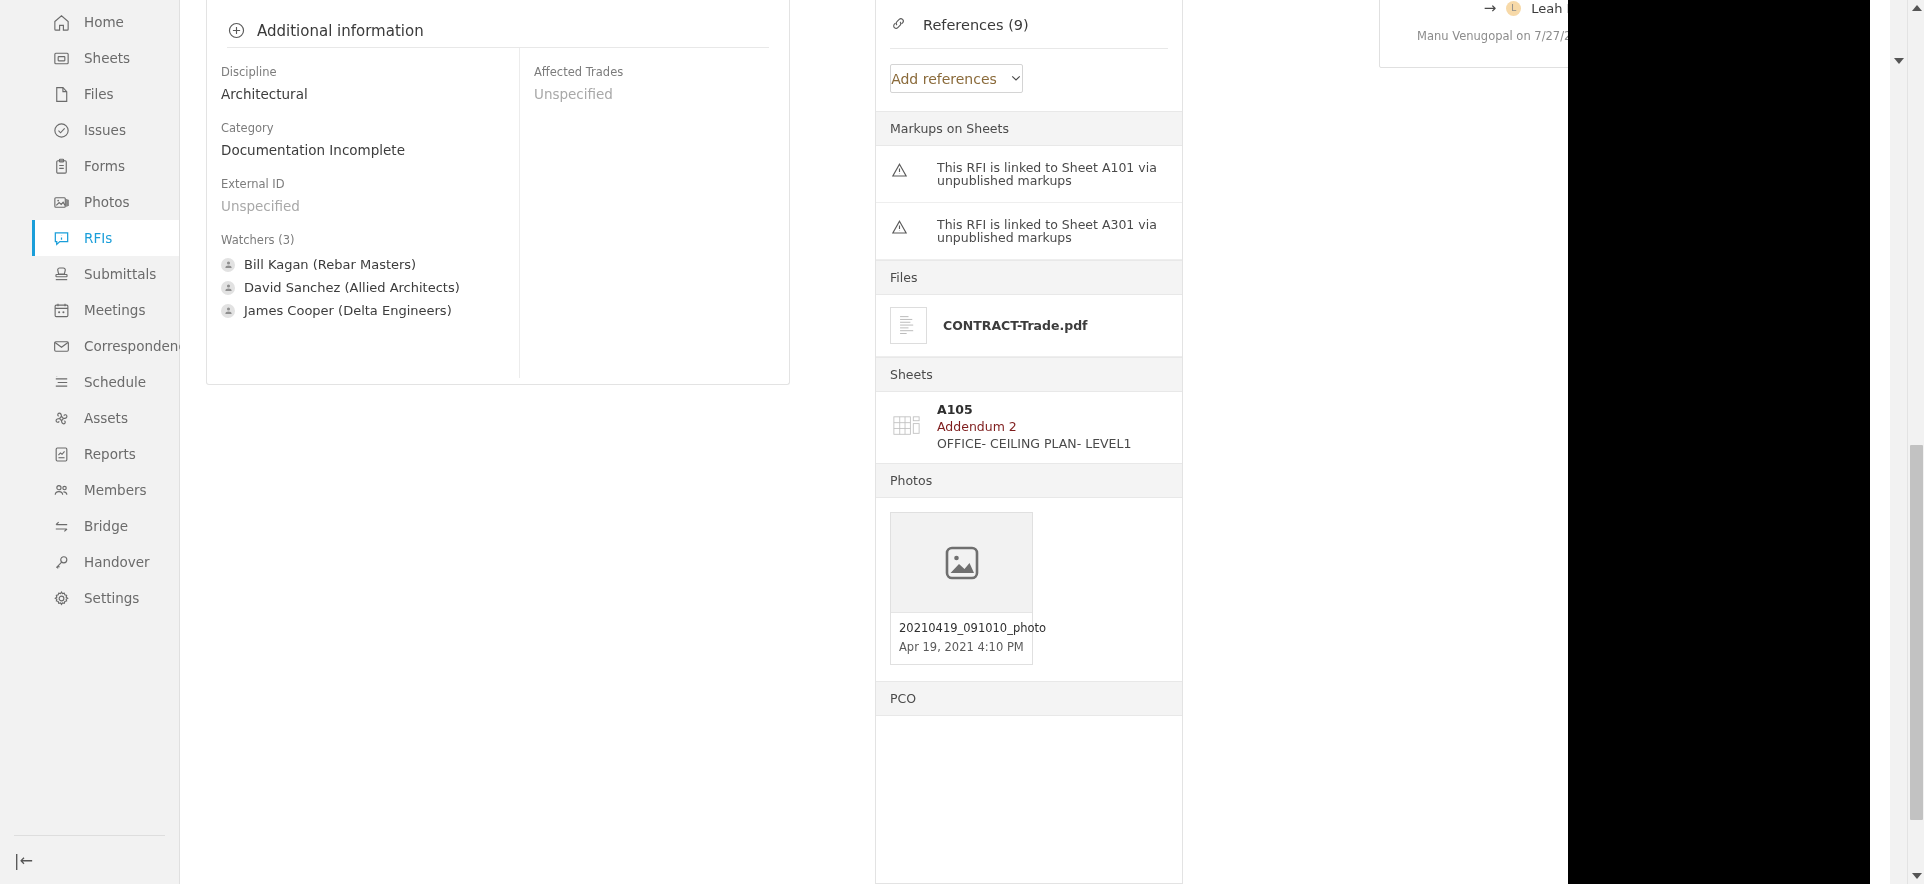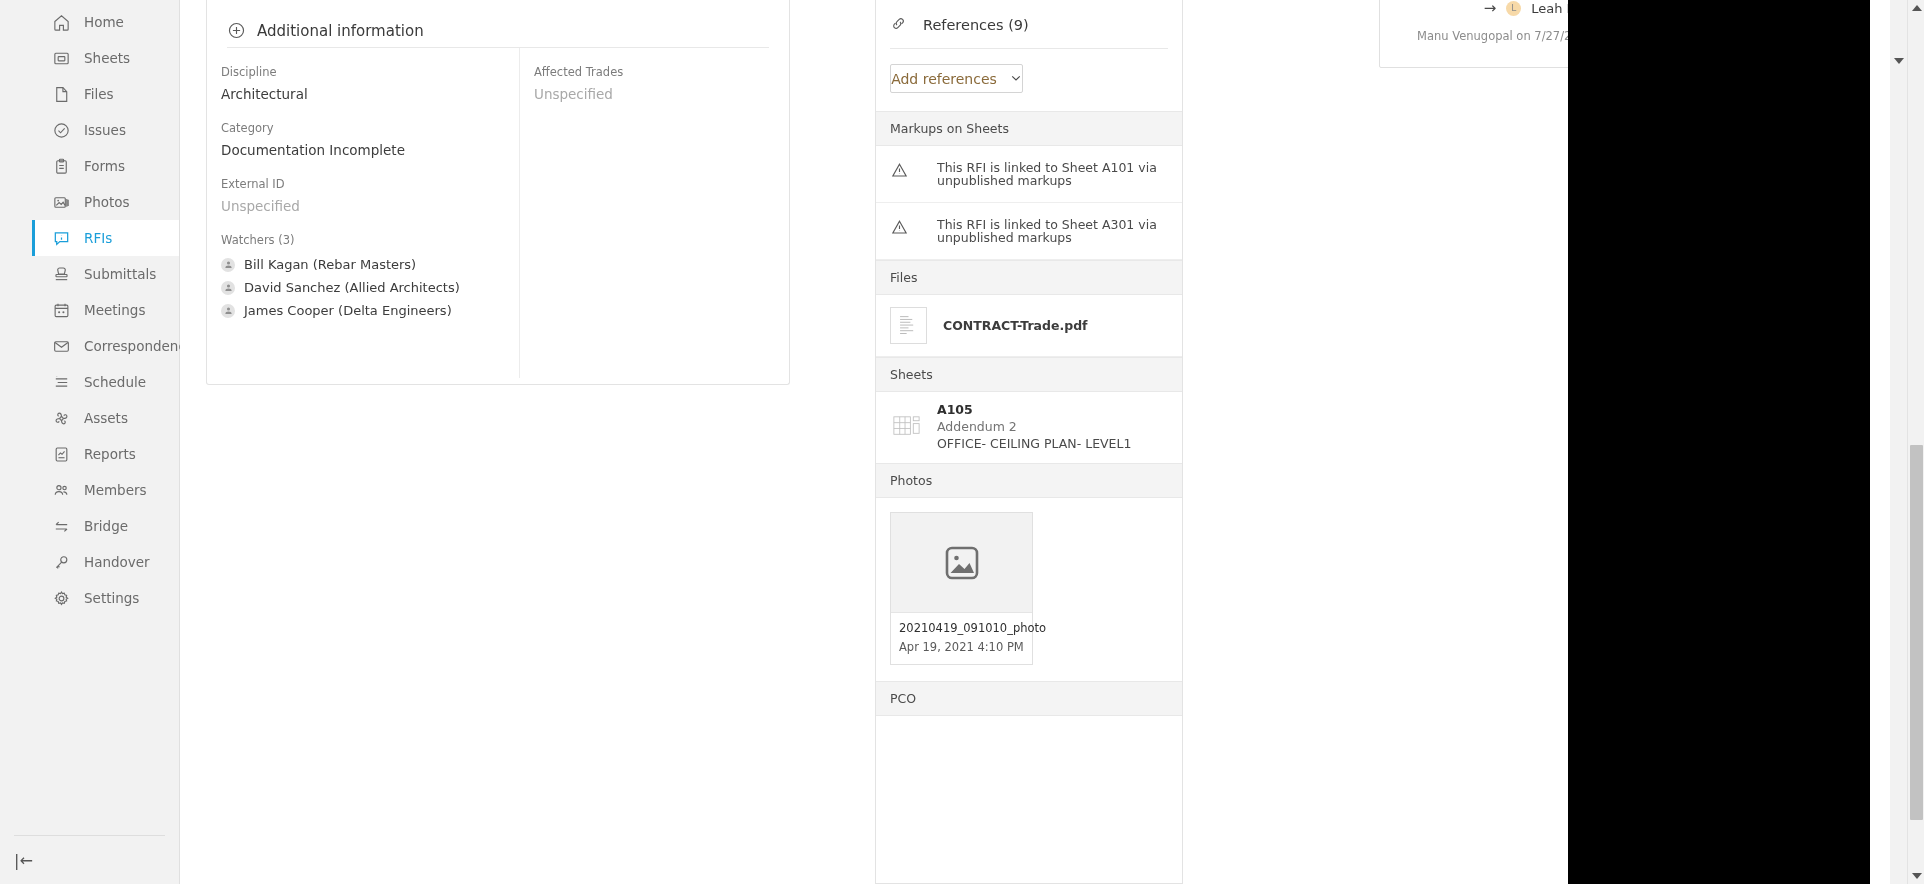--- a/index.html
+++ b/index.html
@@ -109,21 +109,21 @@
   .file-thumb {
     width: 37px; height: 37px; border: 1px solid #ddd; background: #fff;
     flex: none; display:flex; align-items:center; justify-content:center;
   }
   .file-name { font-size: 12.5px; color: #3c3c3c; }
 
   .sheet-row { display: flex; gap: 14px; padding: 10px 14px 12px 14px; }
   .sheet-thumb { width: 33px; height: 33px; flex:none; margin-top: 9px; }
   .sheet-meta { display: flex; flex-direction: column; gap: 2px; }
   .sheet-no { font-size: 12.5px; color: #2f2f2f; font-weight: bold; }
-  .sheet-add { font-size: 12.5px; color: #737373; }
+  .sheet-add { font-size: 12.5px; color: #7f1d1d; }
   .sheet-desc { font-size: 12.5px; color: #4a4a4a; }
 
   .photo-wrap { padding: 14px 14px 16px 14px; }
   .photo-card { width: 143px; border: 1px solid #e0e0e0; background:#fff; }
   .photo-img {
     height: 100px; background: #f2f2f2; border-bottom: 1px solid #e5e5e5;
     display: flex; align-items: center; justify-content: center;
   }
   .photo-info { padding: 8px 8px 10px 8px; }
   .photo-name { font-size: 11.5px; color: #2f2f2f; }

